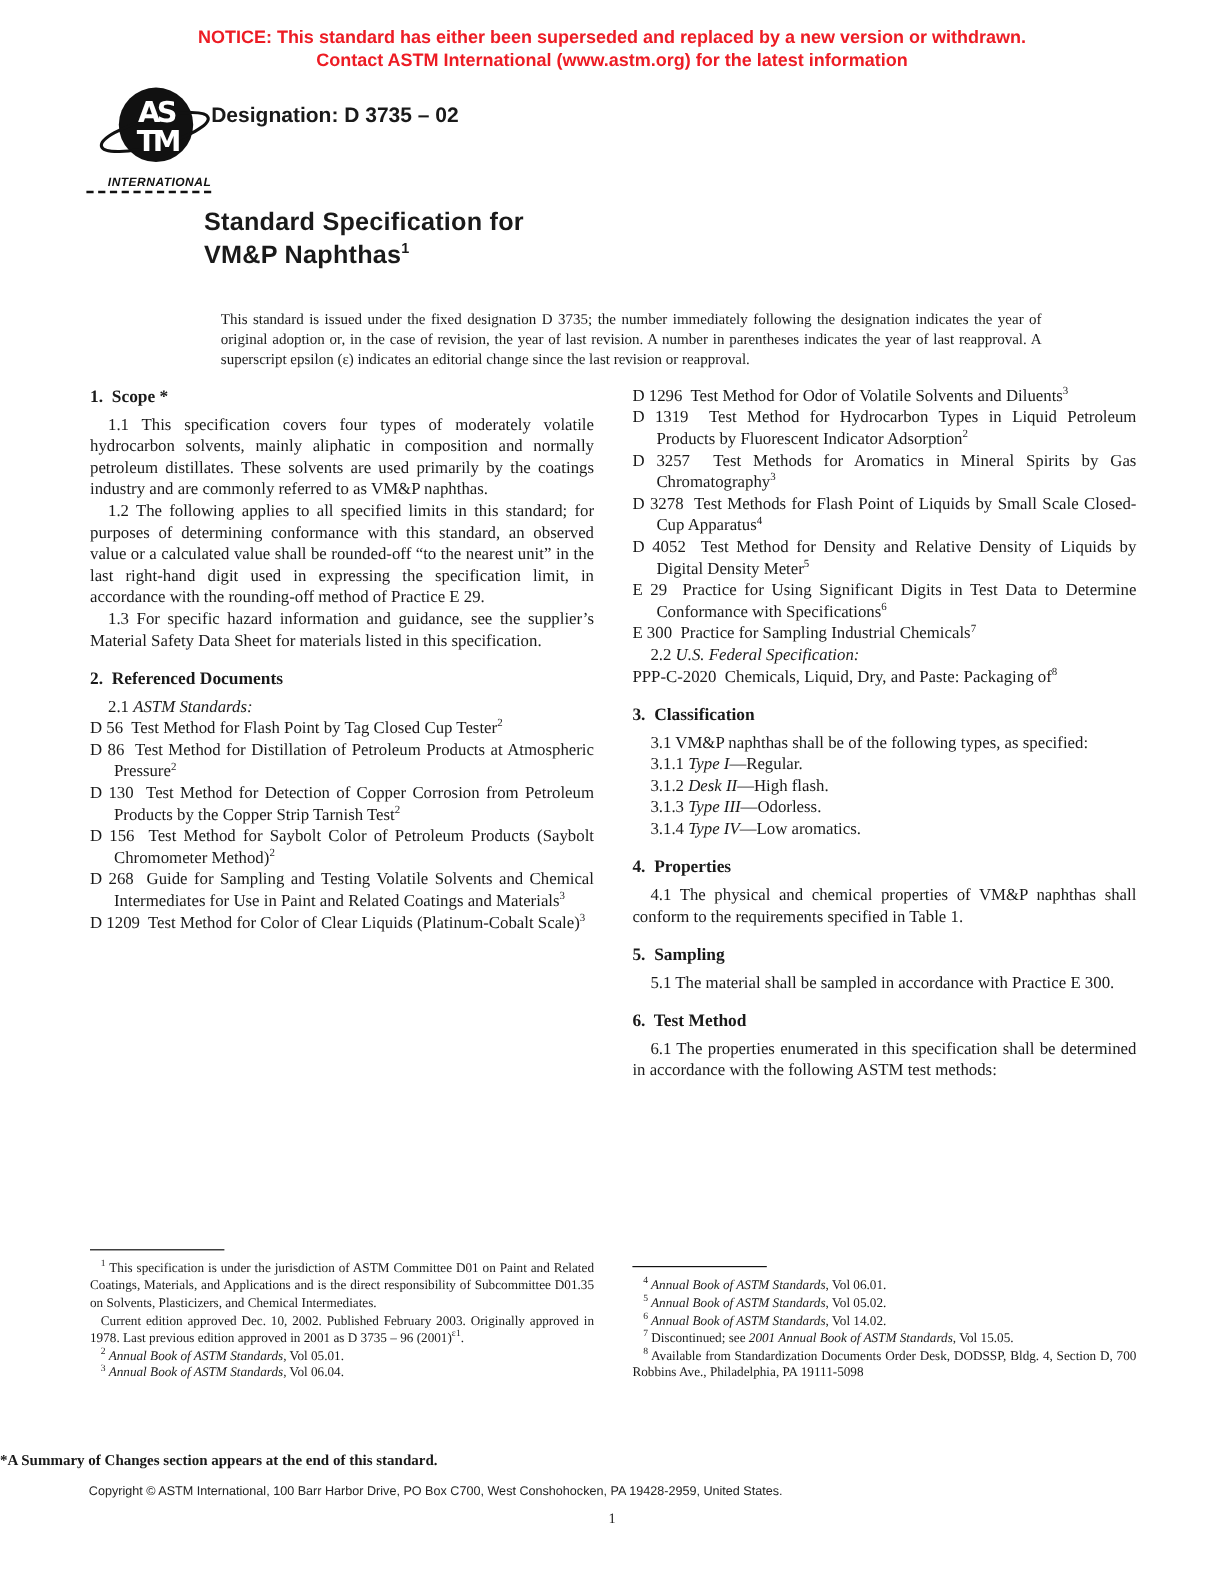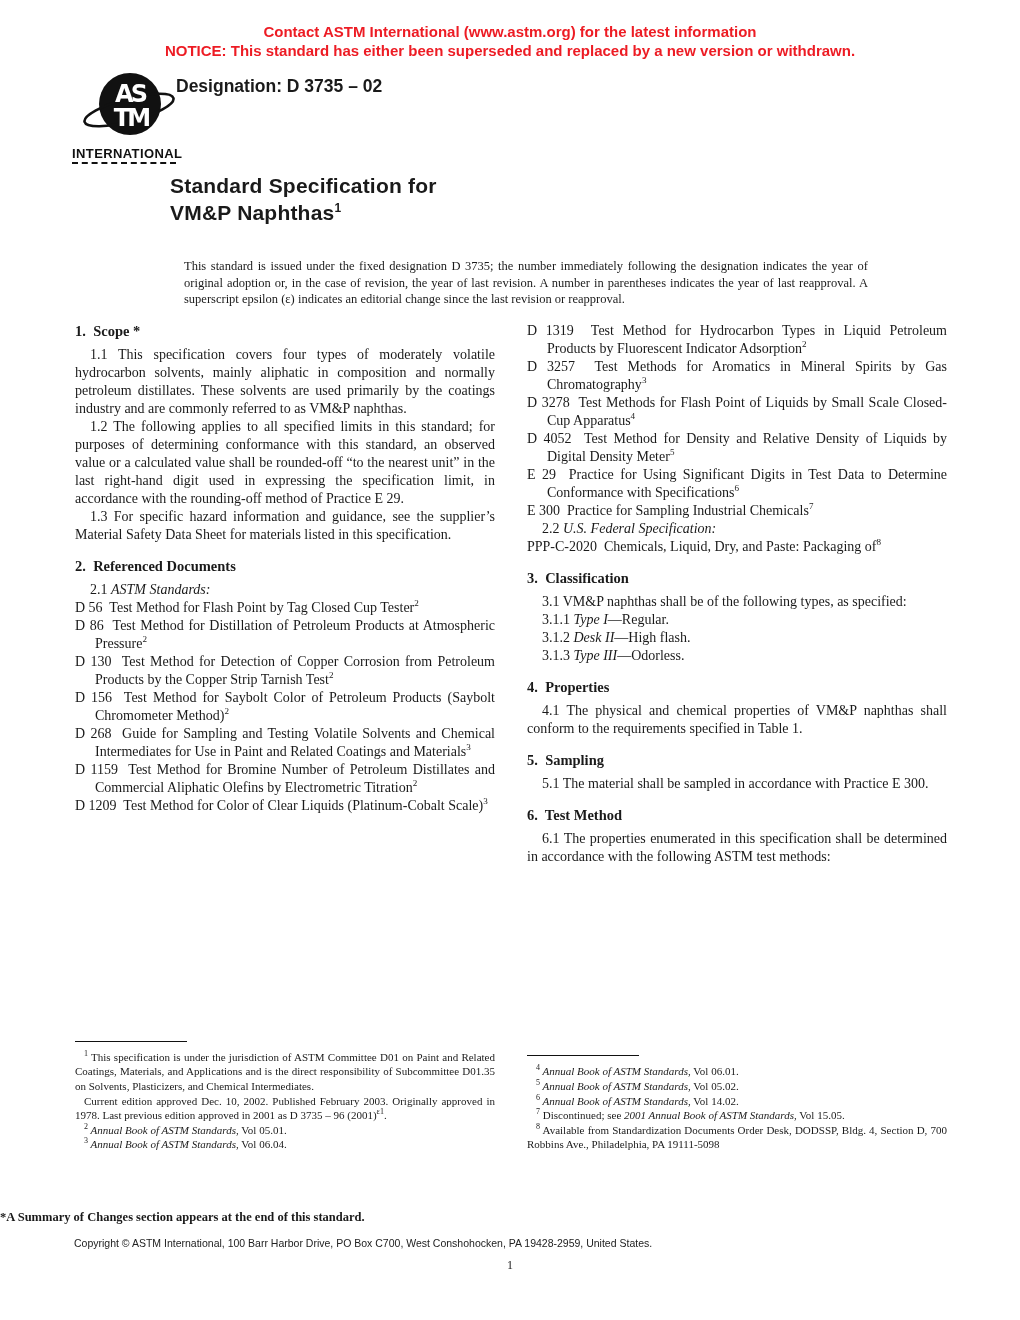--- a/index.html
+++ b/index.html
@@ -16,27 +16,27 @@
   .notice {
     position:absolute; top:22px; left:0; right:0;
     text-align:center; color:#ed1c24;
     font-family:"Liberation Sans", sans-serif;
     font-weight:bold; font-size:15px; line-height:19px;
   }
 
   
   .logo-wrap { position:absolute; left:72px; top:70px; width:104px; text-align:right; }
   .logo-sub {
-    font-family:"Liberation Sans", sans-serif; font-weight:bold;
-    font-size:13px; letter-spacing:0.4px; color:#111;
+    font-family:"Liberation Sans", sans-serif; font-style:italic; font-weight:bold;
+    font-size:10px; letter-spacing:0.4px; color:#111;
     border-bottom:2px dashed #111; padding-bottom:1px; margin-top:-2px;
   }
 
   .designation {
-    position:absolute; left:176px; top:76px;
+    position:absolute; left:176px; top:86px;
     font-family:"Liberation Sans", sans-serif; font-weight:bold; font-size:17.5px;
   }
 
   .title-block {
     position:absolute; left:170px; top:172px;
     font-family:"Liberation Sans", sans-serif; font-weight:bold;
     font-size:21px; line-height:27px; letter-spacing:0.2px;
   }
   .title-block sup { font-size:12px; }
 
@@ -76,22 +76,22 @@
     font-family:"Liberation Sans", sans-serif; font-size:10.5px; color:#222;
   }
   .page-num {
     position:absolute; top:1258px; left:0; right:0; text-align:center; font-size:12px;
   }
 </style>
 </head>
 <body>
 
 <div class="notice">
+  <div>NOTICE: This standard has either been superseded and replaced by a new version or withdrawn.</div>
   <div>Contact ASTM International (www.astm.org) for the latest information</div>
-  <div>NOTICE: This standard has either been superseded and replaced by a new version or withdrawn.</div>
 </div>
 
 <div class="logo-wrap">
   <span>
     <svg width="96" height="74" viewBox="0 0 96 74" aria-hidden="true">
       <circle cx="50" cy="34" r="31" fill="#111"></circle>
       <ellipse cx="49" cy="40" rx="46" ry="11.5" fill="none" stroke="#111" stroke-width="2.6" transform="rotate(-15 49 40)"></ellipse>
       <text x="50" y="32" text-anchor="middle" fill="#fff" font-family="DejaVu Sans, sans-serif" font-weight="bold" font-size="24" letter-spacing="-3">AS</text>
       <text x="51" y="56" text-anchor="middle" fill="#fff" font-family="DejaVu Sans, sans-serif" font-weight="bold" font-size="24" letter-spacing="-3">TM</text>
     </svg>
@@ -117,48 +117,49 @@
     <p class="para">1.3 For specific hazard information and guidance, see the supplier’s Material Safety Data Sheet for materials listed in this specification.</p>
 
     <h3 class="sec">2.&nbsp; Referenced Documents</h3>
     <p class="para"><span>2.1</span> <i>ASTM Standards:</i></p>
 
     <p class="ref"><span>D 56&nbsp; Test Method for Flash Point by Tag Closed Cup Tester</span><sup>2</sup></p>
     <p class="ref"><span>D 86&nbsp; Test Method for Distillation of Petroleum Products at Atmospheric Pressure</span><sup>2</sup></p>
     <p class="ref"><span>D 130&nbsp; Test Method for Detection of Copper Corrosion from Petroleum Products by the Copper Strip Tarnish Test</span><sup>2</sup></p>
     <p class="ref"><span>D 156&nbsp; Test Method for Saybolt Color of Petroleum Products (Saybolt Chromometer Method)</span><sup>2</sup></p>
     <p class="ref"><span>D 268&nbsp; Guide for Sampling and Testing Volatile Solvents and Chemical Intermediates for Use in Paint and Related Coatings and Materials</span><sup>3</sup></p>
-    <p class="ref"><span>D 1159&nbsp; Test Method for Bromine Number of Petroleum Distillates and Commercial Aliphatic Olefins by Electrometric Titration</span><sup>2</sup></p>
     <p class="ref"><span>D 1209&nbsp; Test Method for Color of Clear Liquids (Platinum-Cobalt Scale)</span><sup>3</sup></p>
 
     <div class="fnblock">
       <hr class="fnrule">
       <p class="fn"><sup>1</sup><span></span><i></i><span> This specification is under the jurisdiction of ASTM Committee D01 on Paint and Related Coatings, Materials, and Applications and is the direct responsibility of Subcommittee D01.35 on Solvents, Plasticizers, and Chemical Intermediates.</span><sup></sup><span></span></p>
       <p class="fn"><sup></sup><span></span><span>Current edition approved Dec. 10, 2002. Published February 2003. Originally approved in 1978. Last previous edition approved in 2001 as D 3735 – 96 (2001)</span><sup>ε1</sup><span>.</span></p>
       <p class="fn"><sup>2</sup><i> Annual Book of ASTM Standards</i><span>, Vol 05.01.</span></p>
       <p class="fn"><sup>3</sup><i> Annual Book of ASTM Standards</i><span>, Vol 06.04.</span></p>
     </div>
   </div>
 
   <div class="col">
+    <p class="ref"><span>D 1296&nbsp; Test Method for Odor of Volatile Solvents and Diluents</span><sup>3</sup></p>
     <p class="ref"><span>D 1319&nbsp; Test Method for Hydrocarbon Types in Liquid Petroleum Products by Fluorescent Indicator Adsorption</span><sup>2</sup></p>
     <p class="ref"><span>D 3257&nbsp; Test Methods for Aromatics in Mineral Spirits by Gas Chromatography</span><sup>3</sup></p>
     <p class="ref"><span>D 3278&nbsp; Test Methods for Flash Point of Liquids by Small Scale Closed-Cup Apparatus</span><sup>4</sup></p>
     <p class="ref"><span>D 4052&nbsp; Test Method for Density and Relative Density of Liquids by Digital Density Meter</span><sup>5</sup></p>
     <p class="ref"><span>E 29&nbsp; Practice for Using Significant Digits in Test Data to Determine Conformance with Specifications</span><sup>6</sup></p>
     <p class="ref"><span>E 300&nbsp; Practice for Sampling Industrial Chemicals</span><sup>7</sup></p>
 
     <p class="para"><span>2.2</span> <i>U.S. Federal Specification:</i></p>
     <p class="ref"><span>PPP-C-2020&nbsp; Chemicals, Liquid, Dry, and Paste: Packaging of</span><sup>8</sup></p>
 
     <h3 class="sec">3.&nbsp; Classification</h3>
     <p class="para">3.1 VM&amp;P naphthas shall be of the following types, as specified:</p>
     <p class="para"><span>3.1.1</span> <i>Type I</i><span>—Regular.</span></p>
     <p class="para"><span>3.1.2</span> <i>Desk II</i><span>—High flash.</span></p>
     <p class="para"><span>3.1.3</span> <i>Type III</i><span>—Odorless.</span></p>
+    <p class="para"><span>3.1.4</span> <i>Type IV</i><span>—Low aromatics.</span></p>
 
     <h3 class="sec">4.&nbsp; Properties</h3>
     <p class="para">4.1 The physical and chemical properties of VM&amp;P naphthas shall conform to the requirements specified in Table 1.</p>
 
     <h3 class="sec">5.&nbsp; Sampling</h3>
     <p class="para">5.1 The material shall be sampled in accordance with Practice E 300.</p>
 
     <h3 class="sec">6.&nbsp; Test Method</h3>
     <p class="para">6.1 The properties enumerated in this specification shall be determined in accordance with the following ASTM test methods:</p>
 

